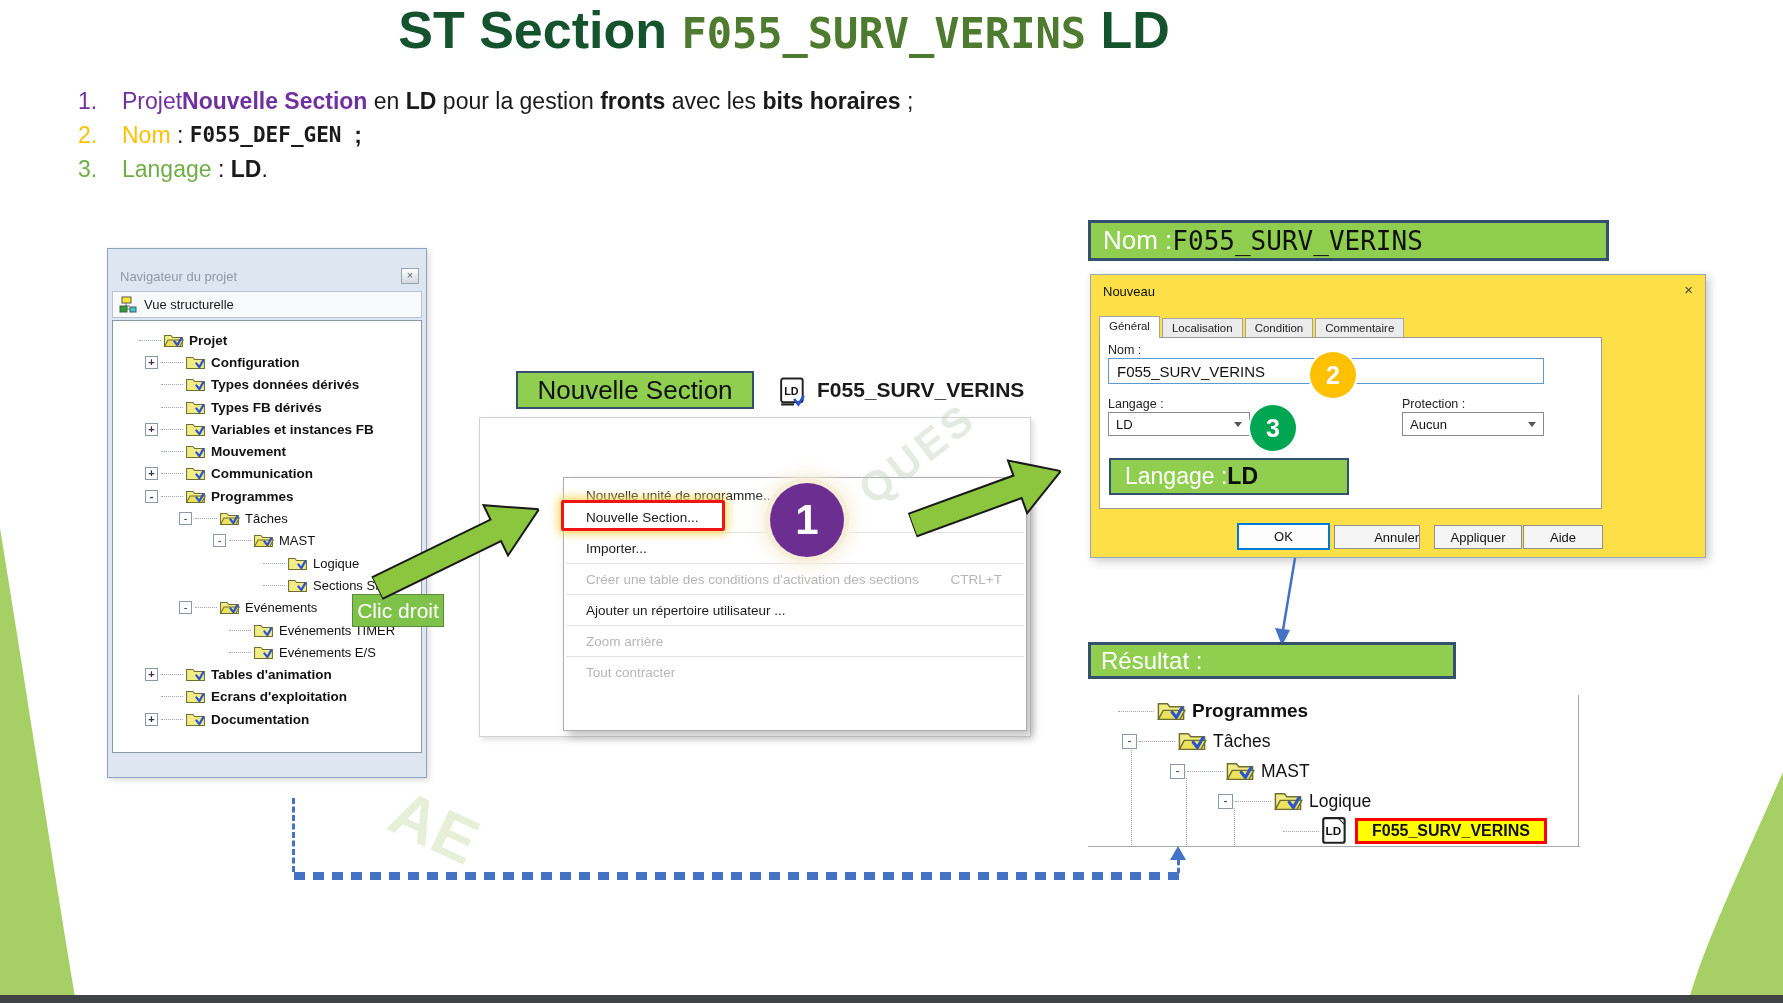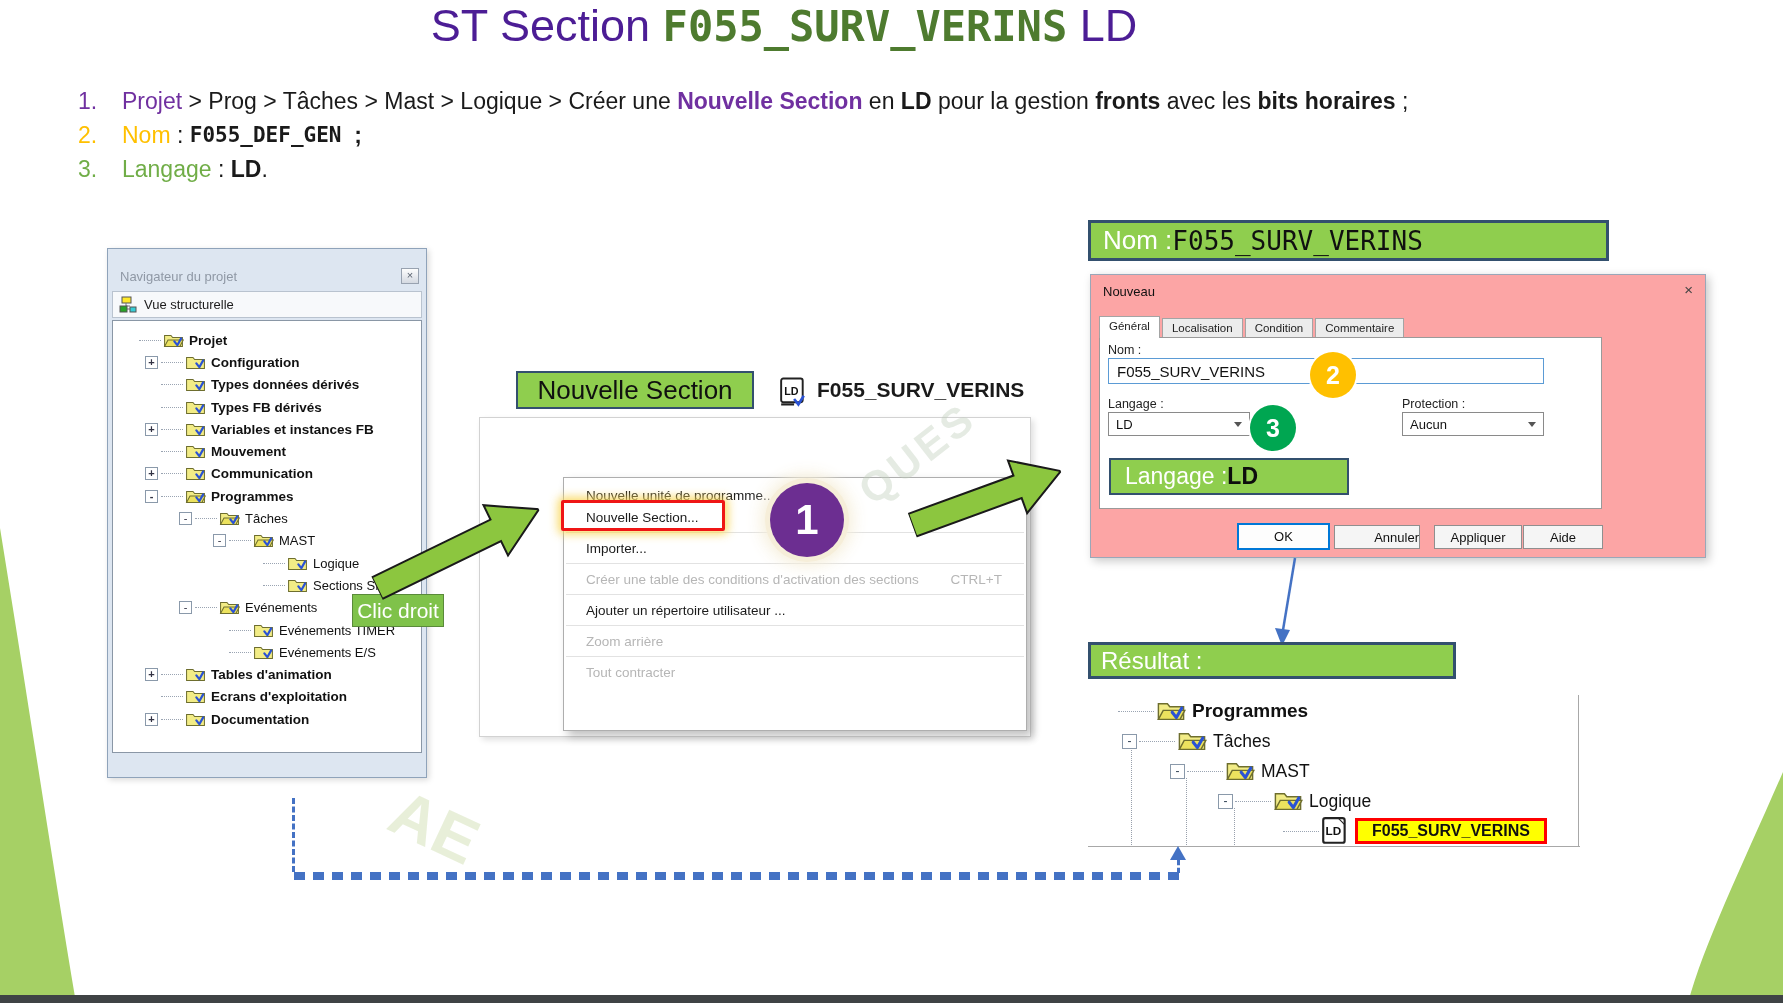--- a/index.html
+++ b/index.html
@@ -3,21 +3,21 @@
 <meta charset="utf-8">
 <style>
   *{box-sizing:border-box;margin:0;padding:0}
   html,body{background:#e9e9e9}
   .slide{position:relative;width:1783px;height:1003px;background:#ffffff;overflow:hidden;
          font-family:"Liberation Sans",sans-serif;margin:0 auto}
   .abs{position:absolute}
 
   
   .title{left:0;top:6;width:1568px;text-align:center;white-space:nowrap}
-  .t-light{color:#4c1d95;font-weight:normal;font-size:45px}
+  .t-light{color:#14532d;font-weight:bold;font-size:52px}
   .t-dark{color:#4E7B2F;font-weight:bold;font-size:42px;font-family:"DejaVu Sans Mono",monospace}
 
   
   .steps{left:78px;top:84px;z-index:2}
   .step-line{font-size:23px;color:#1a1a1a;height:34px;display:flex;align-items:center;white-space:pre}
   .sn{display:inline-block;width:44px}
   .c-p{color:#7030A0}.c-pb{color:#7030A0;font-weight:bold}
   .c-o{color:#FFC000}.c-g{color:#70AD47}.c-b{font-weight:bold}
   .c-m{font-family:"DejaVu Sans Mono",monospace;font-weight:bold;font-size:21px}
 
@@ -71,21 +71,21 @@
       box-shadow:0 0 0 5px #f6eed9,0 0 16px 9px rgba(246,238,217,.95)}
   .c2{left:1310px;top:352px;width:46px;height:46px;background:#FFC000;font-size:25px;box-shadow:0 0 0 2px #fff}
   .c3{left:1250px;top:405px;width:46px;height:46px;background:#00A651;font-size:25px;box-shadow:0 0 0 2px #fff}
 
   
   .garrow{z-index:6}
 
   
   .nomban{left:1088px;top:220px;width:521px;height:41px;padding-left:12px;font-size:26px}
   .nomban .mono{font-family:"DejaVu Sans Mono",monospace;color:#101010}
-  .dialog{left:1090px;top:274px;width:616px;height:284px;background:#fca5a5;border:1px solid #9aa7b8;
+  .dialog{left:1090px;top:274px;width:616px;height:284px;background:#fde047;border:1px solid #9aa7b8;
           box-shadow:3px 3px 9px rgba(0,0,0,.22);z-index:2}
   .dlg-title{position:absolute;left:12px;top:9px;font-size:13px;color:#111}
   .dlg-close{position:absolute;right:12px;top:6px;font-size:15px;color:#444;cursor:default}
   .tabs{position:absolute;left:8px;top:40px;display:flex;align-items:flex-end}
   .tab{font-size:11.5px;color:#222;background:#ececec;border:1px solid #a4a4a4;border-bottom:none;
        padding:3px 9px 3px 9px;margin-right:2px;height:19px}
   .tab.active{background:#fff;height:22px;position:relative;top:1px;z-index:2;padding-bottom:5px}
   .dlg-content{position:absolute;left:8px;top:62px;width:503px;height:172px;background:#fff;border:1px solid #9a9a9a}
   .flabel{position:absolute;font-size:12.5px;color:#222}
   .nom-input{position:absolute;left:8px;top:20px;width:436px;height:26px;border:1.5px solid #5b9bd5;
@@ -141,21 +141,21 @@
   </svg>
 
   <div class="abs wm wm1">AE</div>
   <div class="abs wm wm2">QUES</div>
 
   <div class="abs title">
     <span class="t-light">ST Section </span><span class="t-dark">F055_SURV_VERINS</span><span class="t-light"> LD</span>
   </div>
 
   <div class="abs steps">
-      <div class="step-line"><span class="sn c-p">1.</span><span class="c-p">Projet</span><span> &gt; Prog &gt; Tâches &gt; Mast &gt; Logique &gt; Créer une </span><span class="c-pb">Nouvelle Section</span><span> en </span><span class="c-b">LD</span><span> pour la gestion </span><span class="c-b">fronts</span><span> avec les </span><span class="c-b">bits horaires</span><span> ;</span></div>
+      <div class="step-line"><span class="sn c-p">1.</span><span class="c-p">Projet</span><span class="c-pb">Nouvelle Section</span><span> en </span><span class="c-b">LD</span><span> pour la gestion </span><span class="c-b">fronts</span><span> avec les </span><span class="c-b">bits horaires</span><span> ;</span></div>
       <div class="step-line"><span class="sn c-o">2.</span><span class="c-o">Nom</span><span> : </span><span class="c-m">F055_DEF_GEN</span><span class="c-b">  ;</span></div>
       <div class="step-line"><span class="sn c-g">3.</span><span class="c-g">Langage</span><span> : </span><span class="c-b">LD</span><span>.</span></div>
     </div>
 
   <div class="abs navwin">
     <div class="nav-titlebar">
       <span class="nav-title">Navigateur du projet</span>
       <span class="nav-close">×</span>
     </div>
     <div class="nav-viewbar">

